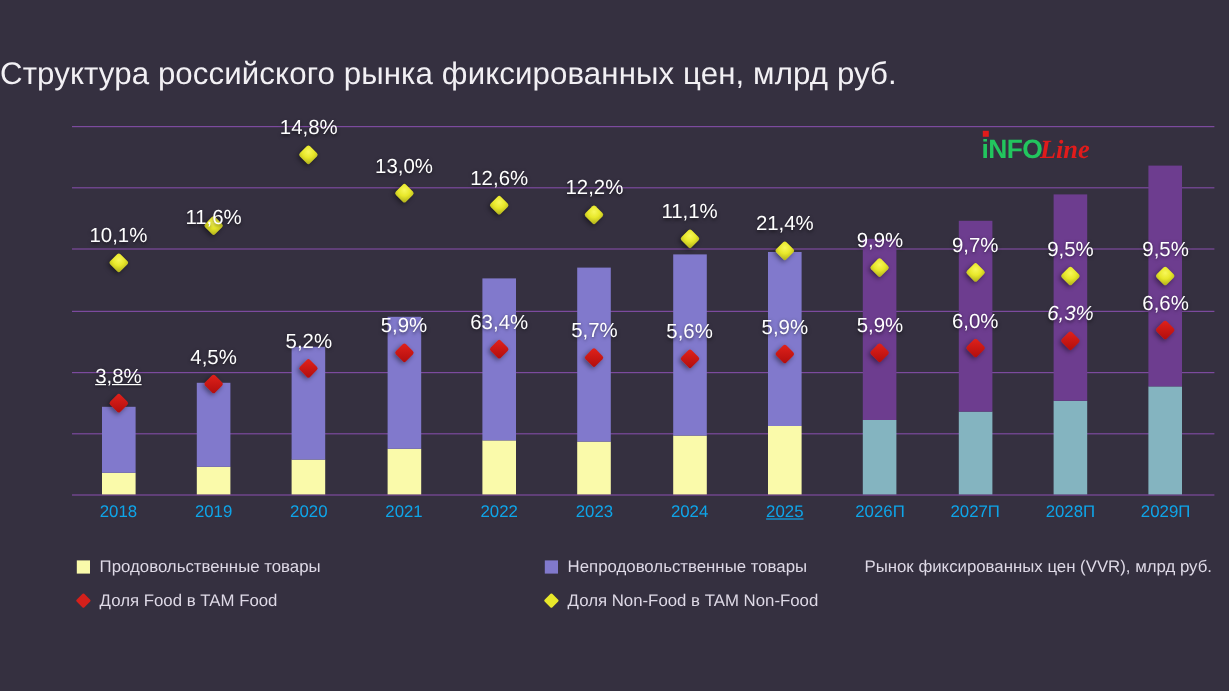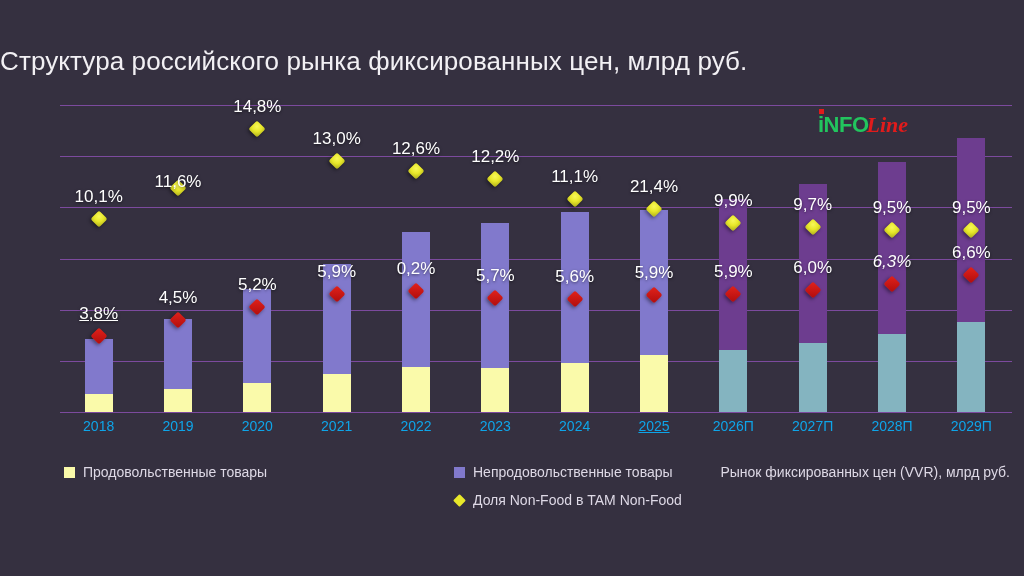--- a/index.html
+++ b/index.html
@@ -178,21 +178,21 @@
       <div class="diamond red" style="left: 276.667px; bottom: 117.683px;"></div>
       <div class="diamond yellow" style="left: 276.667px; bottom: 251.228px;"></div>
       <div class="vlabel" style="left: 276.667px; top: 167.317px;">5,9%</div>
       <div class="vlabel" style="left: 276.667px; top: 33.7717px;">13,0%</div>
       <div class="bar-group" style="left: 342px; height: 307px;">
         <div class="seg seg-bottom" style="height: 45.0267px; background: rgb(250, 250, 170);"></div>
         <div class="seg seg-top" style="bottom: 45.0267px; height: 135.08px; background: rgb(129, 121, 204);"></div>
       </div>
       <div class="diamond red" style="left: 356px; bottom: 121.265px;"></div>
       <div class="diamond yellow" style="left: 356px; bottom: 240.995px;"></div>
-      <div class="vlabel" style="left: 356px; top: 163.735px;">0,2%</div>
+      <div class="vlabel" style="left: 356px; top: 163.735px;">63,4%</div>
       <div class="vlabel" style="left: 356px; top: 44.005px;">12,6%</div>
       <div class="bar-group" style="left: 421.333px; height: 307px;">
         <div class="seg seg-bottom" style="height: 44.0033px; background: rgb(250, 250, 170);"></div>
         <div class="seg seg-top" style="bottom: 44.0033px; height: 144.802px; background: rgb(129, 121, 204);"></div>
       </div>
       <div class="diamond red" style="left: 435.333px; bottom: 113.59px;"></div>
       <div class="diamond yellow" style="left: 435.333px; bottom: 232.808px;"></div>
       <div class="vlabel" style="left: 435.333px; top: 171.41px;">5,7%</div>
       <div class="vlabel" style="left: 435.333px; top: 52.1917px;">12,2%</div>
       <div class="bar-group" style="left: 500.667px; height: 307px;">
@@ -265,20 +265,24 @@
       <div class="legend-item col1">
         <span class="swatch" id="sw-food" style="background: rgb(250, 250, 170);"></span>
         <span>Продовольственные товары</span>
       </div>
       <div class="legend-item col2">
         <span class="swatch" id="sw-nonfood" style="background: rgb(129, 121, 204);"></span>
         <span>Непродовольственные товары</span>
       </div>
     </div>
     <div class="legend-row">
+      <div class="legend-item col1">
+        <span class="swatch-diamond" id="sw-mfood" style="background: rgb(212, 32, 27);"></span>
+        <span>Доля Food в TAM Food</span>
+      </div>
       <div class="legend-item col2">
         <span class="swatch-diamond" id="sw-mnonfood" style="background: rgb(232, 232, 42);"></span>
         <span>Доля Non-Food в TAM Non-Food</span>
       </div>
     </div>
   </div>
 
   <div class="footnote">Рынок фиксированных цен (VVR), млрд руб.</div>
 
 </div>

